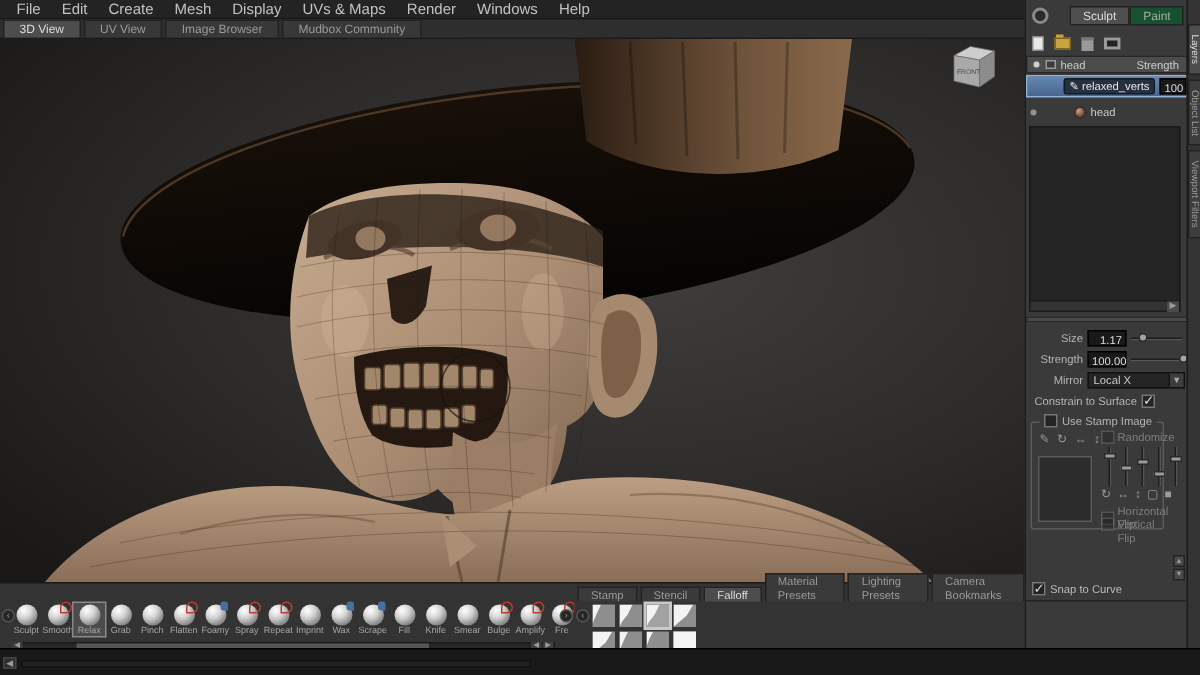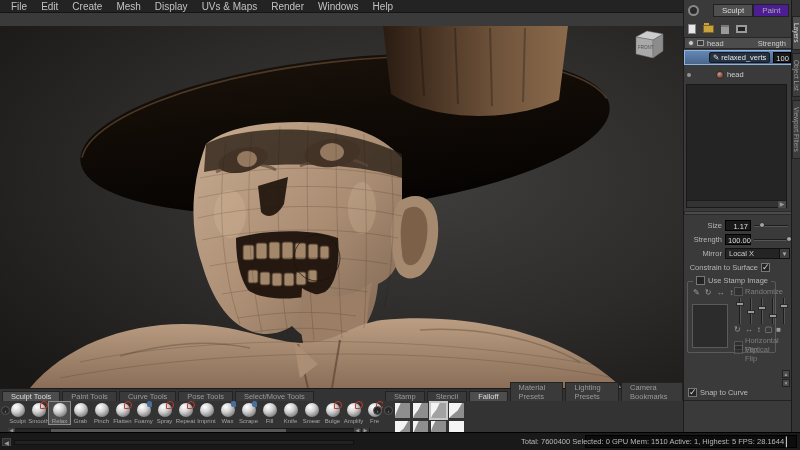--- a/index.html
+++ b/index.html
@@ -21,21 +21,21 @@
   
   .viewport{ position:absolute; left:0; top:26px; width:683px; height:362px; background:#242322; overflow:hidden; }
   .viewcube{ position:absolute; left:632px; top:2px; width:36px; height:34px; }
   .viewcube text{ font-family:"Liberation Sans",sans-serif; }
   
   .rpanel{ position:absolute; left:683px; top:0; width:108px; height:432px; background:#3a3a3a;
     border-left:1px solid #1c1c1c; font-size:7.5px; }
   .rp-head{ position:absolute; left:0; top:0; width:108px; height:21px; display:flex; align-items:center; }
   .gear{ width:11px; height:11px; border-radius:50%; border:2px solid #8a8a8a; background:#2a2a2a; margin-left:4px; }
   .ptabs{ display:flex; margin-left:14px; }
-  .ptab{ font-size:8px; color:#aaa; background:#4c1d95; border:1px solid #222; padding:1px 8px; }
+  .ptab{ font-size:8px; color:#aaa; background:#14532d; border:1px solid #222; padding:1px 8px; }
   .ptab.active{ background:#4f4f4f; color:#ddd; }
   .rp-icons{ position:absolute; left:4px; top:23px; height:12px; display:flex; gap:7px; align-items:center; }
   .ic-page{ width:8px; height:10px; background:#e8e8e8; border:1px solid #888; }
   .ic-folder{ width:11px; height:8px; background:#c9a43e; border:1px solid #7a6420; position:relative; }
   .ic-folder::before{ content:""; position:absolute; left:0; top:-3px; width:5px; height:2px; background:#c9a43e; }
   .ic-trash{ width:8px; height:9px; background:#9a9a9a; border-top:2px solid #777; }
   .ic-screen{ width:11px; height:8px; border:2px solid #9a9a9a; background:#222; }
   .lyr-header{ position:absolute; left:0; top:37px; width:108px; height:12px; background:#4c4c4c;
     border:1px solid #262626; display:flex; align-items:center; gap:3px; padding:0 3px; color:#ccc; }
   .lyr-header .strcol{ margin-left:auto; margin-right:2px; }
@@ -134,20 +134,27 @@
       <span class="menu-item">Edit</span>
       <span class="menu-item">Create</span>
       <span class="menu-item">Mesh</span>
       <span class="menu-item">Display</span>
       <span class="menu-item">UVs &amp; Maps</span>
       <span class="menu-item">Render</span>
       <span class="menu-item">Windows</span>
       <span class="menu-item">Help</span>
     </div>
 
+  <div class="viewtabs">
+
+  <span class="vtab active">3D View</span>
+      <span class="vtab">UV View</span>
+      <span class="vtab">Image Browser</span>
+      <span class="vtab">Mudbox Community</span>
+    </div>
 
   <div class="viewport">
     <svg width="683" height="362" viewBox="0 0 683 362">
       <defs>
         <radialGradient id="bg" cx="62%" cy="42%" r="80%">
           <stop offset="0%" stop-color="#3f3e3d"></stop>
             <stop offset="55%" stop-color="#2c2b2a"></stop>
             <stop offset="100%" stop-color="#191817"></stop>
         </radialGradient>
         <linearGradient id="clay" x1="0" y1="0" x2="1" y2="1">
@@ -397,28 +404,20 @@
   </div>
 
   <div class="sidetabs">
 
   <span class="stab active">Layers</span>
       <span class="stab">Object List</span>
       <span class="stab">Viewport Filters</span>
     </div>
 
   <div class="tooltray">
-    <div class="ttabs">
-
-    <span class="ttab active">Sculpt Tools</span>
-        <span class="ttab">Paint Tools</span>
-        <span class="ttab">Curve Tools</span>
-        <span class="ttab">Pose Tools</span>
-        <span class="ttab">Select/Move Tools</span>
-      </div>
     <span class="scrollbtn" style="left:1px; top:17px;">‹</span>
     <div class="tools">
 
         <span class="tool">
           <span class="ball"></span>
           <span class="tlabel">Sculpt</span>
         </span>
 
         <span class="tool accent-red">
           <span class="ball"></span>
@@ -557,19 +556,15 @@
 
         <span class="fthumb v-solid">
           <span class="shape"></span>
         </span>
       </div>
   </div>
 
   <div class="statusbar">
     <span class="sb-arrow">◀</span>
     <span class="sb-track"></span>
-    <div class="status-box">
-      <span class="status-text">Total: 7600400  Selected: 0 GPU Mem: 1510  Active: 1, Highest: 5  FPS: 28.1644</span>
-      <span class="cursorbar">▏</span>
-    </div>
   </div>
 
 </div>
 
 </body></html>

